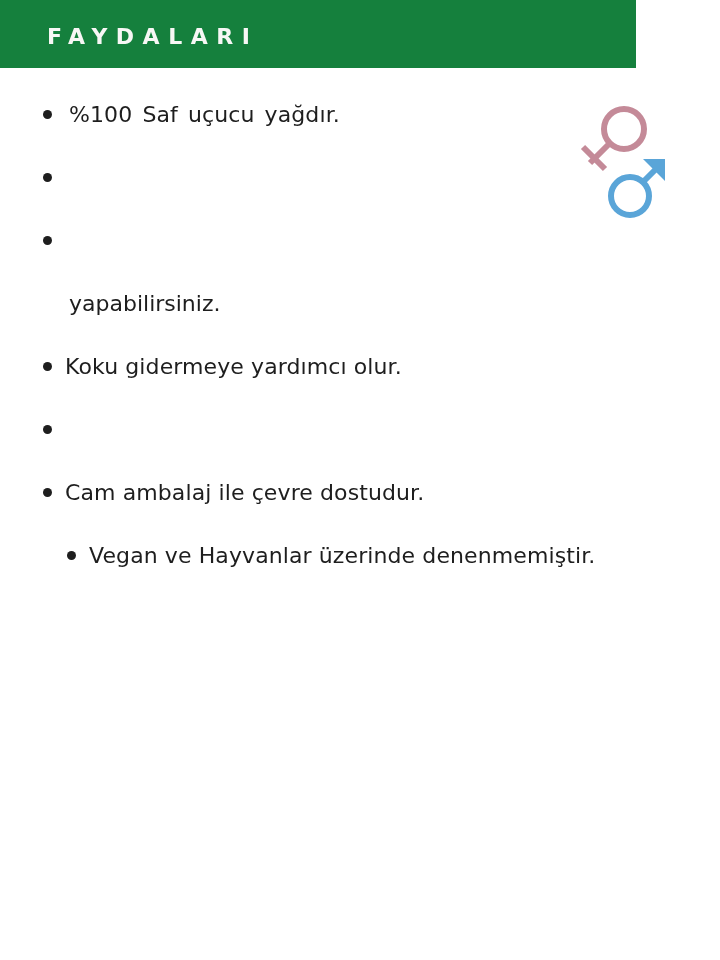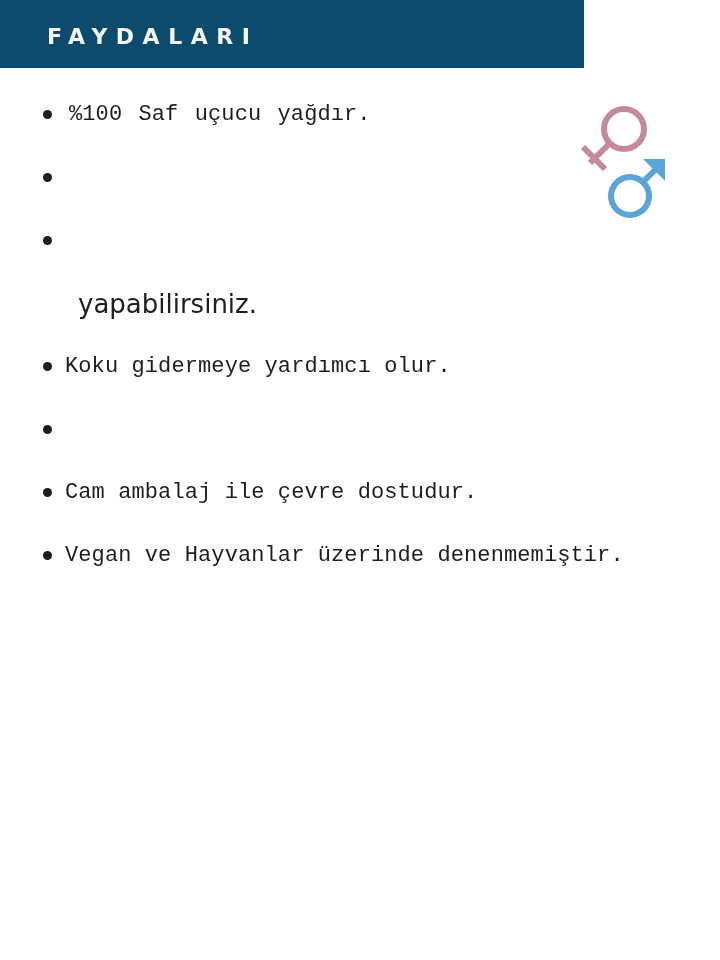--- a/index.html
+++ b/index.html
@@ -11,23 +11,23 @@
       width: 720px;
       height: 960px;
       position: relative;
       overflow: hidden;
       font-family: "DejaVu Sans", sans-serif;
       color: #1e1e1e;
     }
     .header {
       position: absolute;
       left: 0; top: 0;
-      width: 584px;
+      width: 636px;
       height: 68px;
-      background: #0c4a6e;
+      background: #15803d;
     }
     .header-title {
       position: absolute;
       left: 47px;
       top: 26px;
       font-family: "DejaVu Sans", sans-serif;
       font-weight: bold;
       font-size: 22px;
       letter-spacing: 8.5px;
       color: #f7f7f5;
@@ -59,27 +59,26 @@
     }
     .item-text {
       position: absolute;
       left: 65px;
       top: 0;
       font-size: 22px;
       line-height: 40px;
       white-space: nowrap;
       color: #1e1e1e;
       letter-spacing: 0.1px;
-      font-family: Liberation Mono, monospace;
     }
     .item-text.first { left: 69px; word-spacing: 3px; }
     .cont {
       position: absolute;
-      left: 78px;
-      font-size: 26px;
+      left: 69px;
+      font-size: 22px;
       line-height: 40px;
       white-space: nowrap;
       color: #1e1e1e;
     }
     .gender-icons {
       position: absolute;
       left: 575px;
       top: 97px;
       width: 100px;
       height: 125px;
@@ -125,17 +124,17 @@
     <span class="bullet"></span>
     <span class="item-text">Koku gidermeye yardımcı olur.</span>
   </li>
   <li class="item" style="top:410px;">
     <span class="bullet"></span>
   </li>
   <li class="item" style="top:473px;">
     <span class="bullet"></span>
     <span class="item-text">Cam ambalaj ile çevre dostudur.</span>
   </li>
-  <li class="item" style="top:536px;">
+  <li class="item" style="top:536px;margin-left:24px;">
     <span class="bullet"></span>
     <span class="item-text">Vegan ve Hayvanlar üzerinde denenmemiştir.</span>
   </li>
 </ul>
 
 </body></html>

